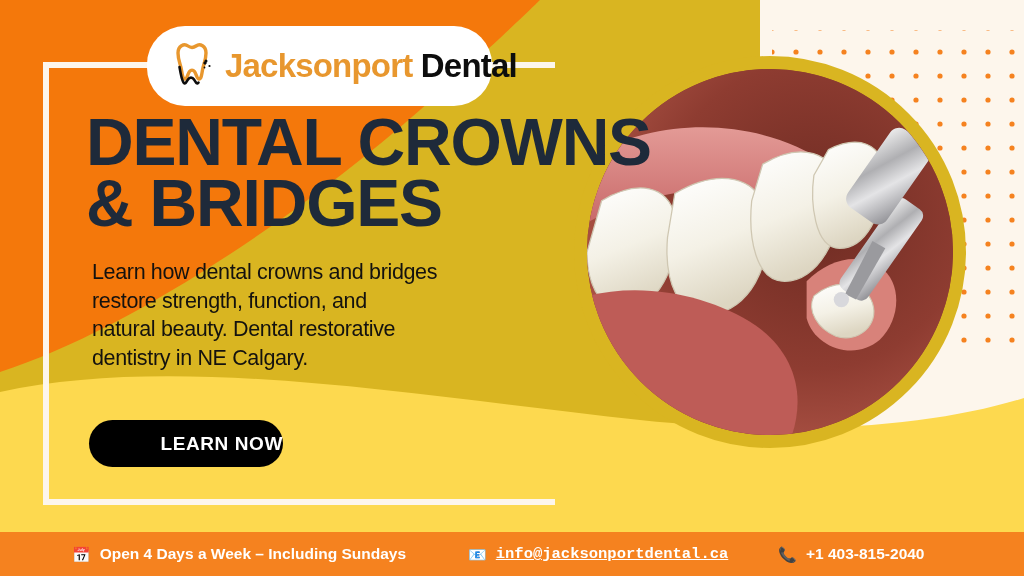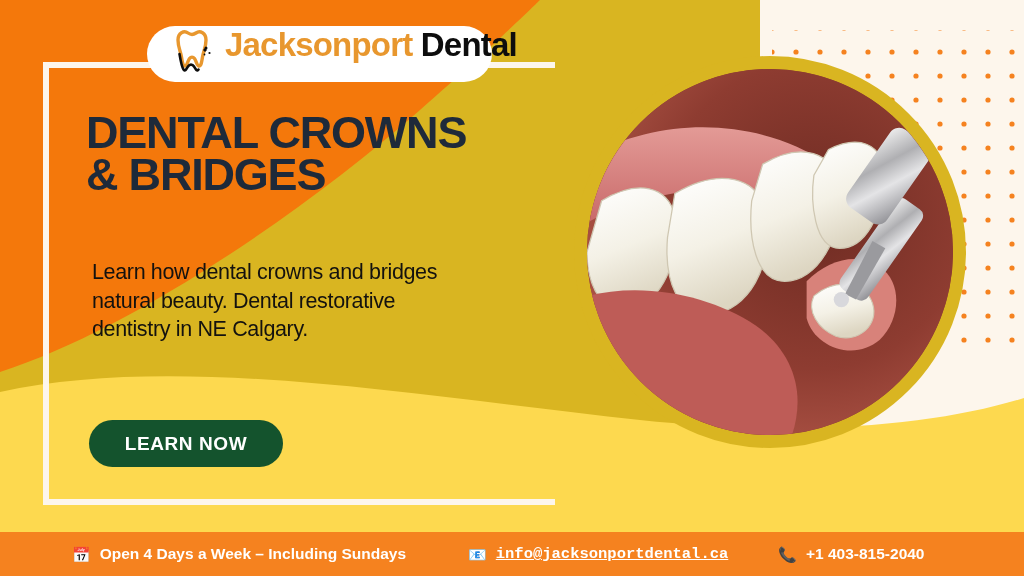--- a/index.html
+++ b/index.html
@@ -38,24 +38,25 @@
     box-sizing: border-box;
     border-right: none;
   }
 
   
   #logo-pill {
     position: absolute;
     left: 147px;
     top: 26px;
     width: 345px;
-    height: 56px;
+    height: 80px;
     background: #FFFFFF;
     border-radius: 38px;
     display: flex;
+    align-items: center;
     padding-left: 18px;
     box-sizing: border-box;
   }
   #tooth-icon { width: 54px; height: 54px; flex: 0 0 auto; }
   #logo-text {
     margin-left: 6px;
     font-size: 33px;
     font-weight: bold;
     letter-spacing: -0.8px;
     white-space: nowrap;
@@ -63,21 +64,21 @@
   #logo-text .brand-a { color: #E8972E; }
   #logo-text .brand-b { color: #0D0D0D; }
 
   
   #headline {
     position: absolute;
     left: 86px;
     top: 112px;
     width: 520px;
     color: #1E2A3A;
-    font-size: 45px;
+    font-size: 66px;
     line-height: 0.93;
     font-weight: bold;
     letter-spacing: -1.2px;
     font-stretch: condensed;
     text-transform: uppercase;
   }
   #headline .hl-line { display: block; white-space: nowrap; }
 
   
   #subcopy {
@@ -93,30 +94,31 @@
   }
   #subcopy .sc-line { display: block; white-space: nowrap; }
 
   
   #cta-button {
     position: absolute;
     left: 89px;
     top: 420px;
     width: 194px;
     height: 47px;
-    background: #14532d;
+    background: #000000;
     border-radius: 24px;
     border: none;
     color: #FFFFFF;
     font-size: 19px;
     font-weight: bold;
     letter-spacing: 0.6px;
     font-family: "Liberation Sans", sans-serif;
     cursor: pointer;
     padding: 0;
+    text-align: right;
   }
 
   
   #photo-circle {
     position: absolute;
     left: 574px;
     top: 56px;
     width: 392px;
     height: 392px;
     border-radius: 50%;
@@ -231,20 +233,21 @@
     <span id="logo-text"><span class="brand-a">Jacksonport</span> <span class="brand-b">Dental</span></span>
   </div>
 
   <div id="headline">
     <span class="hl-line">DENTAL CROWNS</span>
     <span class="hl-line">&amp; BRIDGES</span>
   </div>
 
   <div id="subcopy">
     <span class="sc-line">Learn how dental crowns and bridges</span>
+    <span class="sc-line">restore strength, function, and</span>
     <span class="sc-line">natural beauty. Dental restorative</span>
     <span class="sc-line">dentistry in NE Calgary.</span>
   </div>
 
   <button id="cta-button">LEARN NOW</button>
 
   <div id="footer-bar">
     <div class="foot-item" id="foot-hours">
       <span class="foot-ico">📅</span>
       <span>Open 4 Days a Week – Including Sundays</span>

